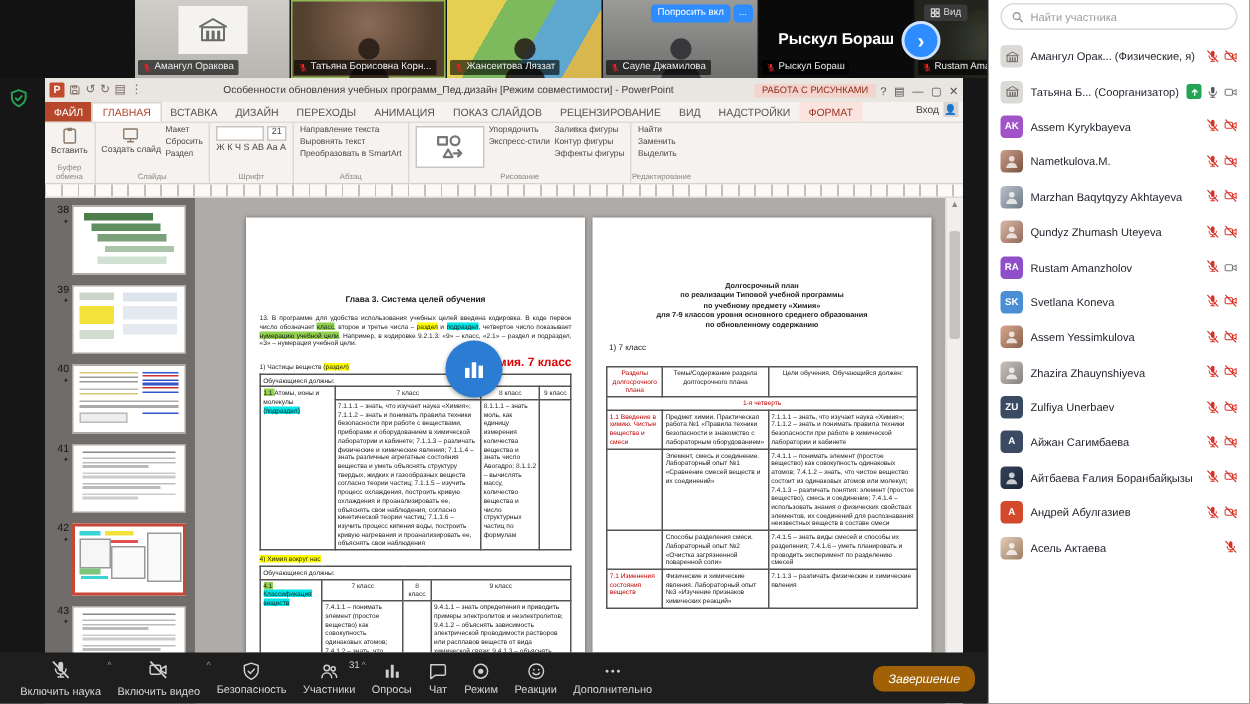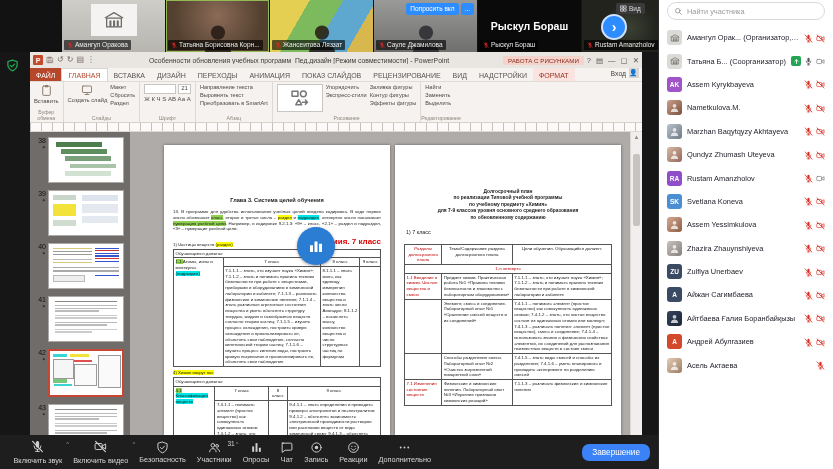--- a/index.html
+++ b/index.html
@@ -2,21 +2,21 @@
 <html><head>
 <meta charset="utf-8">
 <style>
   html,body{margin:0;padding:0;}
   body{width:833px;height:469px;position:relative;overflow:hidden;background:#101010;
        font-family:"Liberation Sans",sans-serif;-webkit-font-smoothing:antialiased;}
   svg{display:block}
   
   #main{position:absolute;left:0;top:0;width:658px;height:469px;background:#161616;}
   
-  .video-strip{position:absolute;left:0;top:0;width:540px;height:52px;background:#121212;display:flex;}
+  .video-strip{position:absolute;left:0;top:0;width:540px;height:52px;background:#121212;display:flex;padding-left:28px;}
   .strip-spacer{width:62px;flex:none;}
   .tile{width:103px;height:52px;margin-right:1px;flex:none;position:relative;overflow:hidden;background:#222;}
   .tile.active{box-shadow:inset 0 0 0 1px #93b954;}
   .tile-label{position:absolute;left:2px;bottom:2px;background:rgba(0,0,0,.62);color:#ececec;
               font-size:6.5px;line-height:8px;padding:1px 3px;display:flex;align-items:center;gap:2px;
               max-width:95px;white-space:nowrap;overflow:hidden;border-radius:1px;}
   .t-logo{background:linear-gradient(180deg,#cfcdc8,#b7b5b0);}
   .logo-card{position:absolute;left:50%;top:4px;transform:translateX(-50%);width:46px;height:32px;background:#f4f3f1;
              display:flex;align-items:center;justify-content:center;color:#6a6a66;}
   .t-person{background:radial-gradient(circle at 50% 30%,#8a6b57,#54402f 70%);}
@@ -100,21 +100,21 @@
                filter:drop-shadow(0 0 1px #000);}
   
   .zoom-toolbar{position:absolute;left:0;bottom:0;width:658px;height:34px;background:#1e1e1e;display:flex;
                 align-items:center;padding:0 8px;box-sizing:border-box;z-index:50;}
   .tb-item{display:flex;flex-direction:column;align-items:center;justify-content:center;margin:0 5.5px;
            color:#d6d6d6;font-size:7.3px;gap:1px;position:relative;white-space:nowrap;}
   .tb-item .chev{position:absolute;top:1px;right:-7px;color:#9a9a9a;font-size:6px;}
   .tb-item .badge{position:absolute;top:0;right:-3px;color:#d6d6d6;font-size:6.5px;}
   .tb-item.green{color:#35b56a;}
   .share-ic{width:13px;height:13px;background:#23a455;border-radius:2px;display:flex;align-items:center;justify-content:center;color:#fff;}
-  .end-btn{margin-left:auto;background:#3b82f6;color:#fff;font-size:8.2px;padding:4px 10px;border-radius:7px;white-space:nowrap;}
+  .end-btn{margin-left:auto;background:#a16207;color:#fff;font-size:8.2px;padding:4px 10px;border-radius:7px;white-space:nowrap;font-style:italic;}
   
   #panel{position:absolute;right:0;top:0;width:175px;height:469px;background:#fff;border-left:1px solid #2a2a2a;
          box-sizing:border-box;display:flex;flex-direction:column;color:#1d1d28;}
   .p-header{height:22px;flex:none;display:flex;align-items:center;justify-content:center;position:relative;font-size:8.4px;}
   .p-header .chev{position:absolute;left:9px;color:#666;font-size:7px;}
   .p-search{margin:2px 8px 6px;border:1px solid #d9d9d9;border-radius:9px;height:16px;display:flex;align-items:center;
             padding:0 6px;gap:4px;background:#fff;flex:none;}
   .p-search span{color:#9b9b9b;font-size:7.4px;}
   .p-list{flex:1;overflow:hidden;padding:0 8px;}
   .p-row{display:flex;align-items:center;height:23.4px;gap:5px;}
@@ -633,21 +633,21 @@
               <svg width="13" height="13" viewBox="0 0 24 24" fill="none" stroke="currentColor" stroke-width="1.8" stroke-linecap="round" stroke-linejoin="round" style="color:#cfcfcf">
                 <rect x="9" y="2" width="6" height="12" rx="3" fill="currentColor" stroke="none"></rect>
                 <path d="M5.5 11a6.5 6.5 0 0 0 13 0M12 17.5V21M8.5 21h7"></path>
               </svg>
               <span style="position:absolute;inset:0">
                 <svg width="13" height="13" viewBox="0 0 24 24" fill="none" stroke="currentColor" stroke-width="2.2" stroke-linecap="round" stroke-linejoin="round" style="color:#cfcfcf">
                   <line x1="3" y1="2.5" x2="21" y2="21.5" stroke="currentColor"></line>
                 </svg>
               </span>
             </span></span>
-          <span>Включить звук</span>
+          <span>Включить наука</span>
           <span class="chev">^</span>
         </div>
         <div class="tb-item">
           <span><span style="position:relative;display:inline-flex">
               <svg width="13" height="13" viewBox="0 0 24 24" fill="none" stroke="currentColor" stroke-width="1.8" stroke-linecap="round" stroke-linejoin="round" style="color:#cfcfcf">
                 <rect x="2" y="6.5" width="13" height="11" rx="2"></rect>
                 <path d="M15.5 11l6-3.7v9.4l-6-3.7z"></path>
               </svg>
               <span style="position:absolute;inset:0">
                 <svg width="13" height="13" viewBox="0 0 24 24" fill="none" stroke="currentColor" stroke-width="2.2" stroke-linecap="round" stroke-linejoin="round" style="color:#cfcfcf">
@@ -698,21 +698,21 @@
           </span>
           <span>Чат</span>
         </div>
         <div class="tb-item">
           <span>
             <svg width="13" height="13" viewBox="0 0 24 24" fill="none" stroke="currentColor" stroke-width="1.8" stroke-linecap="round" stroke-linejoin="round" style="color:#cfcfcf">
               <circle cx="12" cy="12" r="8.5"></circle>
               <circle cx="12" cy="12" r="3.2" fill="currentColor" stroke="none"></circle>
             </svg>
           </span>
-          <span>Запись</span>
+          <span>Режим</span>
         </div>
         <div class="tb-item">
           <span>
             <svg width="13" height="13" viewBox="0 0 24 24" fill="none" stroke="currentColor" stroke-width="1.8" stroke-linecap="round" stroke-linejoin="round" style="color:#cfcfcf">
               <circle cx="12" cy="12" r="9"></circle>
               <circle cx="9" cy="10" r="1.1" fill="currentColor" stroke="none"></circle>
               <circle cx="15" cy="10" r="1.1" fill="currentColor" stroke="none"></circle>
               <path d="M8 14.2c1.1 1.5 2.5 2.2 4 2.2s2.9-.7 4-2.2"></path>
             </svg>
           </span>
@@ -747,21 +747,21 @@
       <div class="p-row">
         <span class="p-avatar bldg">
           <svg width="10" height="10" viewBox="0 0 24 24" fill="none" stroke="currentColor" stroke-width="1.6" stroke-linecap="round" stroke-linejoin="round" style="color:#6a6a66">
             <path d="M2.5 9.5L12 4l9.5 5.5"></path>
             <rect x="4" y="10" width="16" height="9.5"></rect>
             <rect x="7" y="12.5" width="2.2" height="7" fill="currentColor" stroke="none"></rect>
             <rect x="11" y="12.5" width="2.2" height="7" fill="currentColor" stroke="none"></rect>
             <rect x="15" y="12.5" width="2.2" height="7" fill="currentColor" stroke="none"></rect>
           </svg>
         </span>
-        <span class="p-name">Амангул Орак... (Организатор, я)</span>
+        <span class="p-name">Амангул Орак... (Физические, я)</span>
         <span class="p-ics">
           <span><span style="position:relative;display:inline-flex">
               <svg width="9" height="9" viewBox="0 0 24 24" fill="none" stroke="currentColor" stroke-width="1.8" stroke-linecap="round" stroke-linejoin="round" style="color:#d93025">
                 <rect x="9" y="2" width="6" height="12" rx="3" fill="currentColor" stroke="none"></rect>
                 <path d="M5.5 11a6.5 6.5 0 0 0 13 0M12 17.5V21M8.5 21h7"></path>
               </svg>
               <span style="position:absolute;inset:0">
                 <svg width="9" height="9" viewBox="0 0 24 24" fill="none" stroke="currentColor" stroke-width="2.2" stroke-linecap="round" stroke-linejoin="round" style="color:#d93025">
                   <line x1="3" y1="2.5" x2="21" y2="21.5" stroke="currentColor"></line>
                 </svg>

